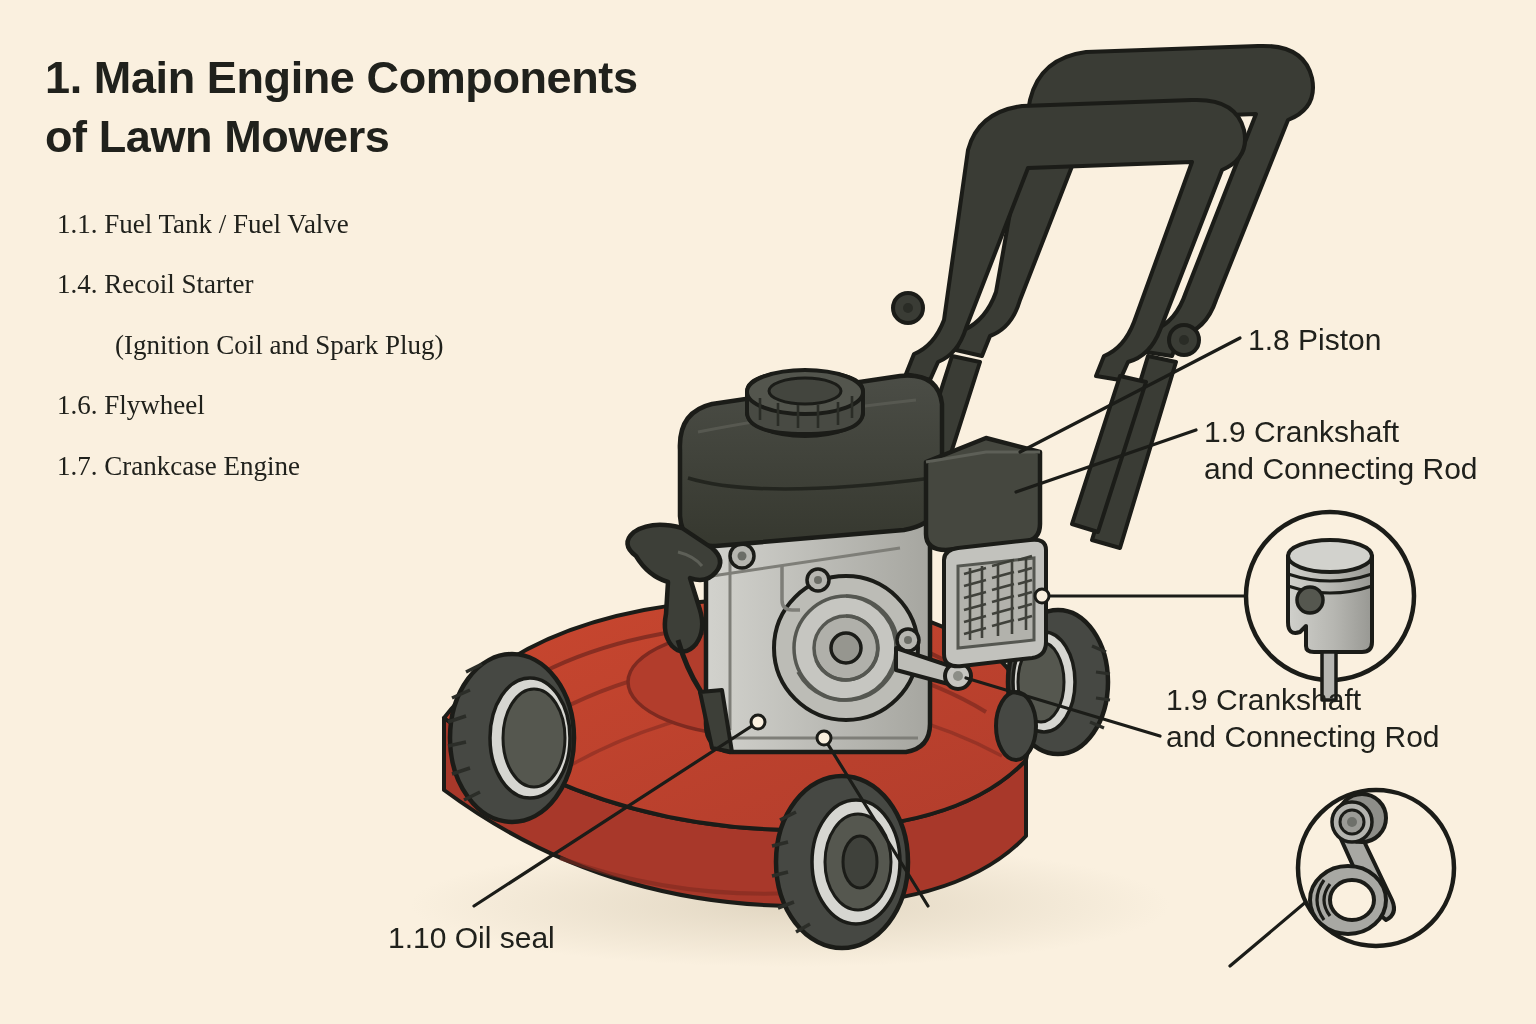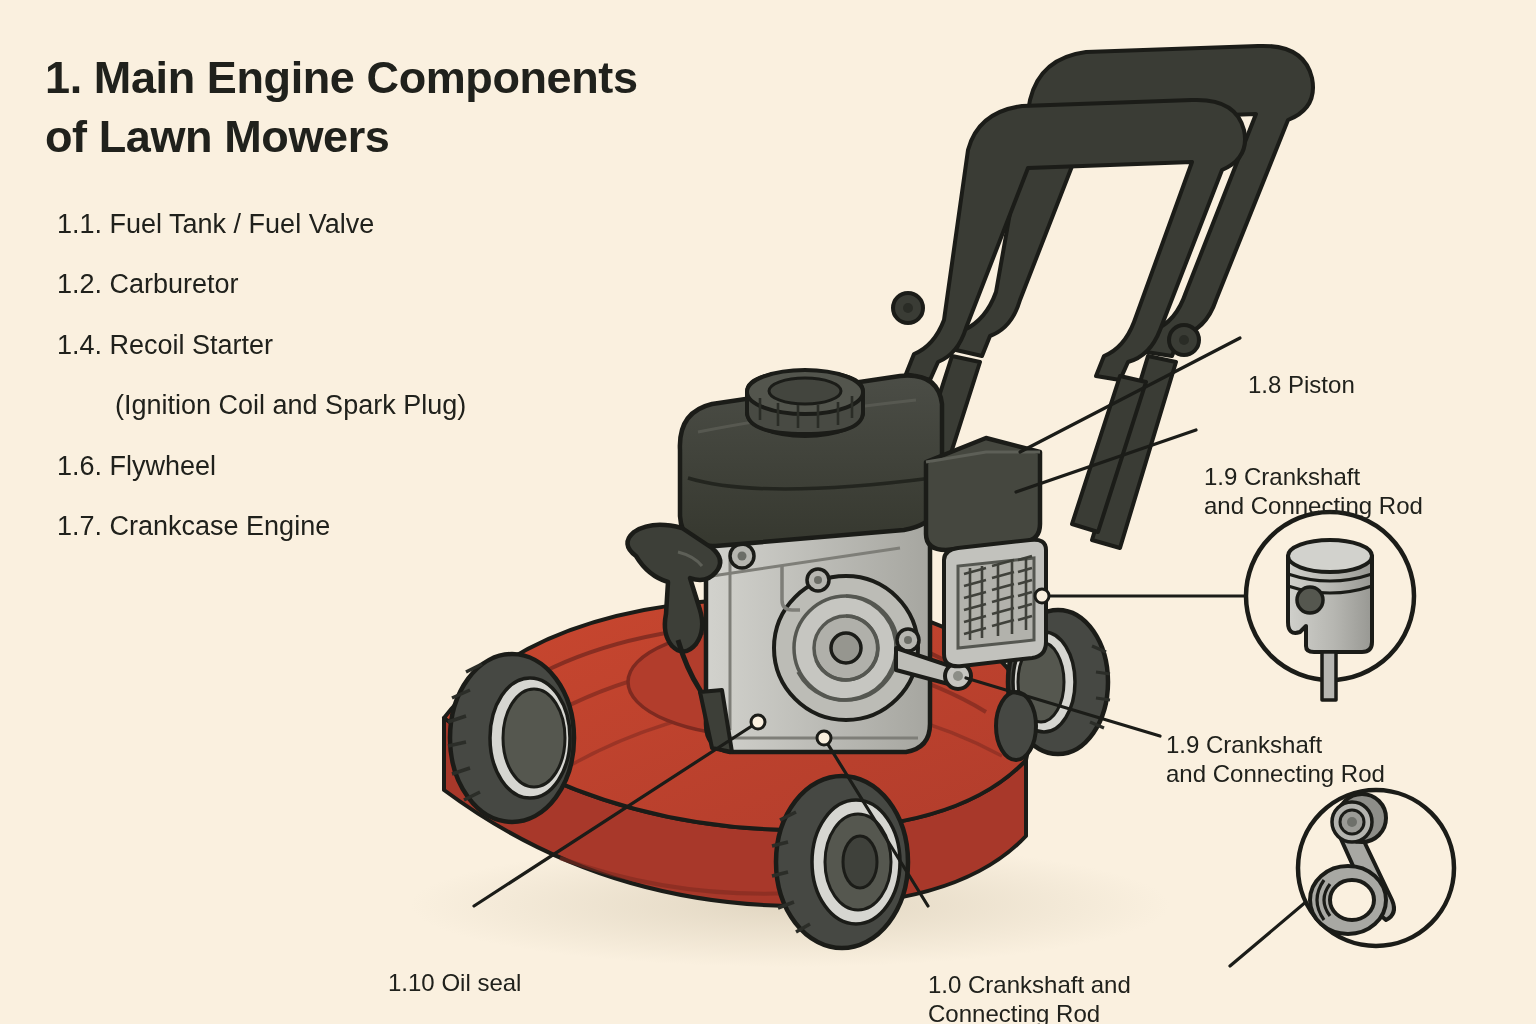--- a/index.html
+++ b/index.html
@@ -31,43 +31,43 @@
     color: #20211c;
     line-height: 1.32;
     letter-spacing: -0.4px;
   }
 
   #list-block {
     position: absolute;
     left: 57px;
     top: 208px;
     width: 620px;
+    font-family: Liberation Serif, serif;
   }
   .list-item {
     color: #20211c;
     font-size: 27px;
     line-height: 1.2;
     margin-bottom: 28px;
     white-space: nowrap;
   }
   .list-item .sub {
     display: block;
     margin-left: 58px;
     margin-top: 1px;
   }
   .list-item.gap { }
 
   
   .callout {
     position: absolute;
     color: #20211c;
-    font-size: 24px;
+    font-size: 30px;
     line-height: 1.22;
     white-space: pre-line;
-    margin-top: 48px;
   }
   #callout-piston      { left: 1248px; top: 322px; }
   #callout-crank-top   { left: 1204px; top: 414px; }
   #callout-crank-mid   { left: 1166px; top: 682px; }
   #callout-oilseal     { left: 388px;  top: 920px; }
   #callout-crank-bot   { left: 928px;  top: 922px; }
   #callout-crank-bot   { text-align: left; }
 
   
   #art {
@@ -332,23 +332,20 @@
   <div id="title-block">
     <div class="title-line">1. Main Engine Components</div>
     <div class="title-line">of Lawn Mowers</div>
   </div>
 
   <div id="list-block">
     <div class="list-item">
       <span>1.1. Fuel Tank / Fuel Valve</span>
     </div>
     <div class="list-item">
-      <span>1.2. Carburetor</span>
-    </div>
-    <div class="list-item">
       <span>1.4. Recoil Starter</span>
     </div>
     <div class="list-item">
       <span class="sub">(Ignition Coil and Spark Plug)</span>
     </div>
     <div class="list-item gap">
       <span>1.6. Flywheel</span>
     </div>
     <div class="list-item">
       <span>1.7. Crankcase Engine</span>
@@ -358,16 +355,14 @@
   <div class="callout" id="callout-piston">1.8 Piston</div>
 
   <div class="callout" id="callout-crank-top">1.9 Crankshaft
 and Connecting Rod</div>
 
   <div class="callout" id="callout-crank-mid">1.9 Crankshaft
 and Connecting Rod</div>
 
   <div class="callout" id="callout-oilseal">1.10 Oil seal</div>
 
-  <div class="callout" id="callout-crank-bot">1.0 Crankshaft and
-Connecting Rod</div>
 
 </div>
 
 </body></html>

